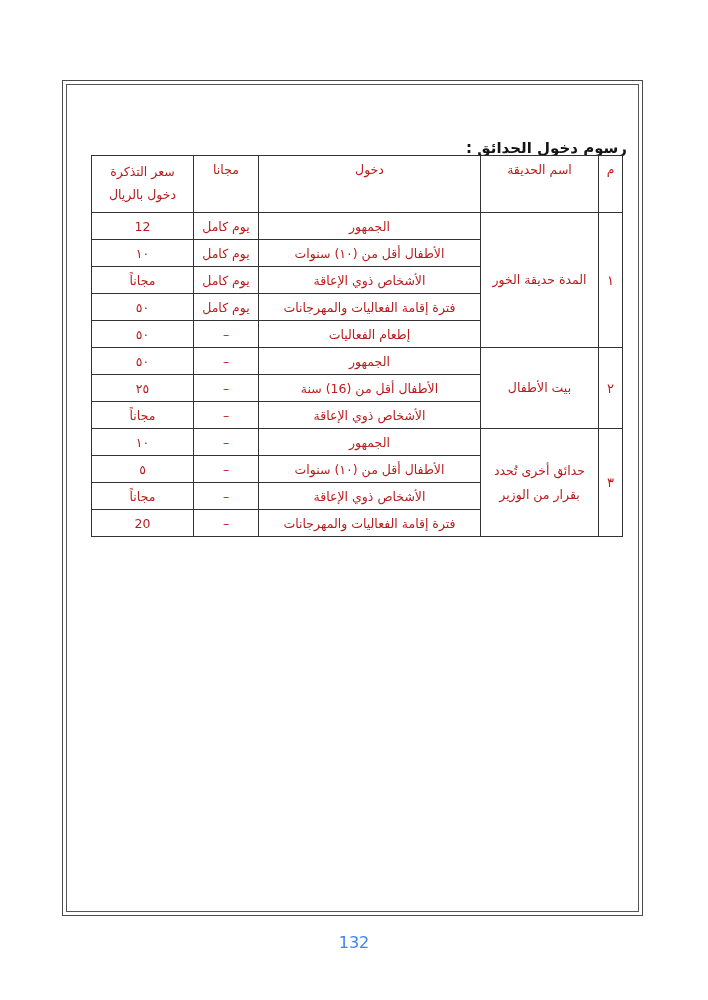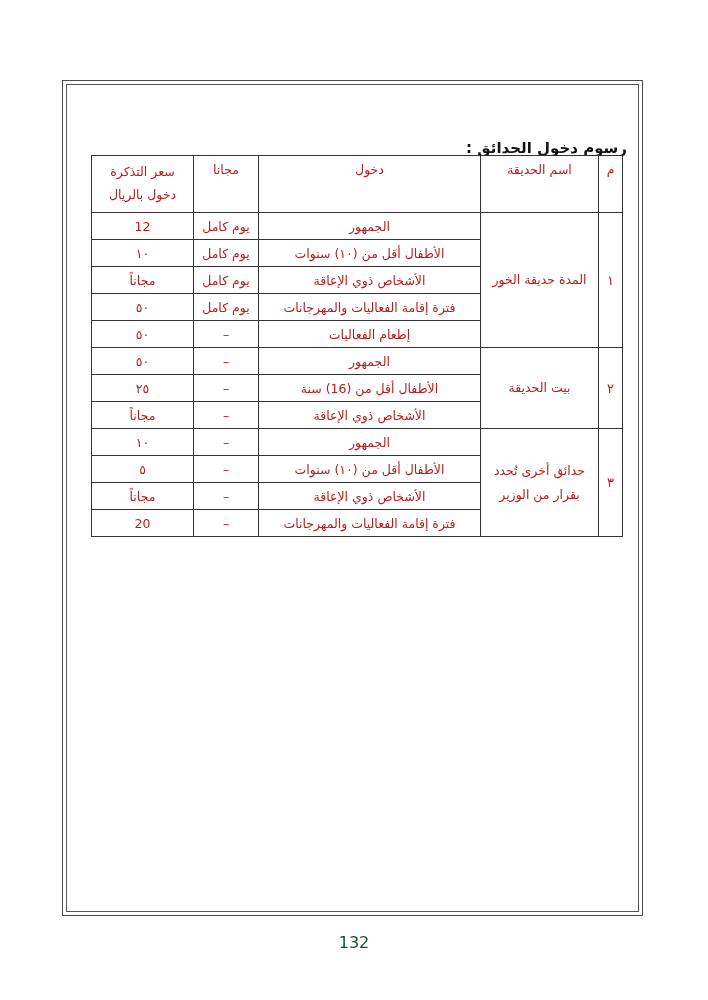--- a/index.html
+++ b/index.html
@@ -85,21 +85,21 @@
     font-size: 13px;
   }
   .page-number {
     position: absolute;
     top: 933px;
     left: 0;
     width: 100%;
     text-align: center;
     font-size: 16px;
     font-weight: normal;
-    color: #14532d;
+    color: #3b82f6;
     font-family: "DejaVu Sans", sans-serif;
   }
 </style>
 </head>
 <body>
 
 <div class="canvas">
 
   <div class="page-frame">
     <div class="page-frame-inner"></div>
@@ -152,21 +152,21 @@
         <td>٥٠</td>
       </tr>
       <tr>
         <td>إطعام الفعاليات</td>
         <td>–</td>
         <td>٥٠</td>
       </tr>
 
       <tr>
         <td class="num-cell" rowspan="3">٢</td>
-        <td class="park-cell" rowspan="3">بيت الحديقة</td>
+        <td class="park-cell" rowspan="3">بيت الأطفال</td>
         <td>الجمهور</td>
         <td>–</td>
         <td>٥٠</td>
       </tr>
       <tr>
         <td>الأطفال أقل من (16) سنة</td>
         <td>–</td>
         <td>٢٥</td>
       </tr>
       <tr>

